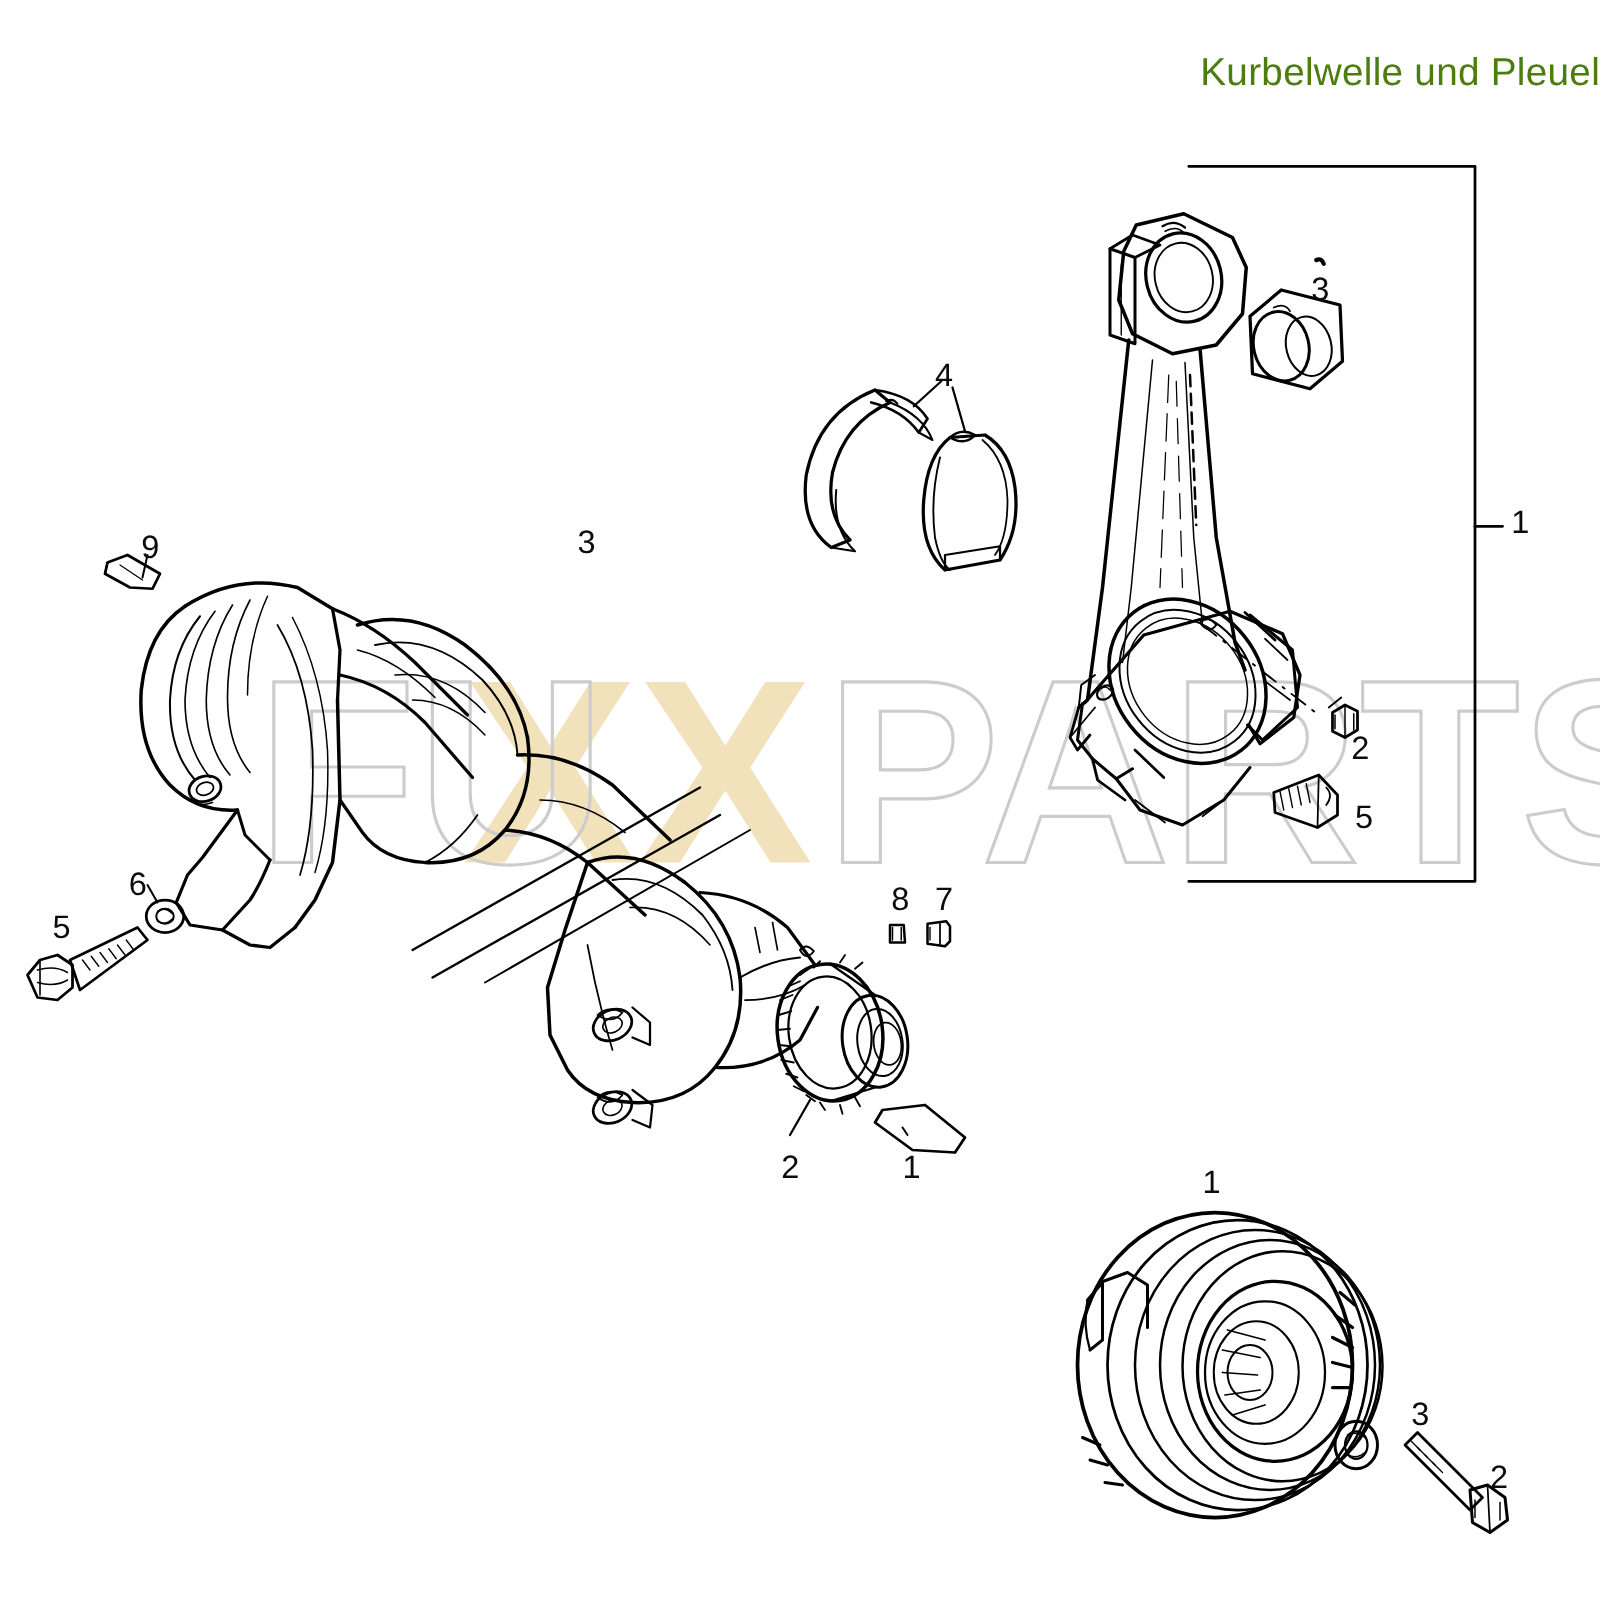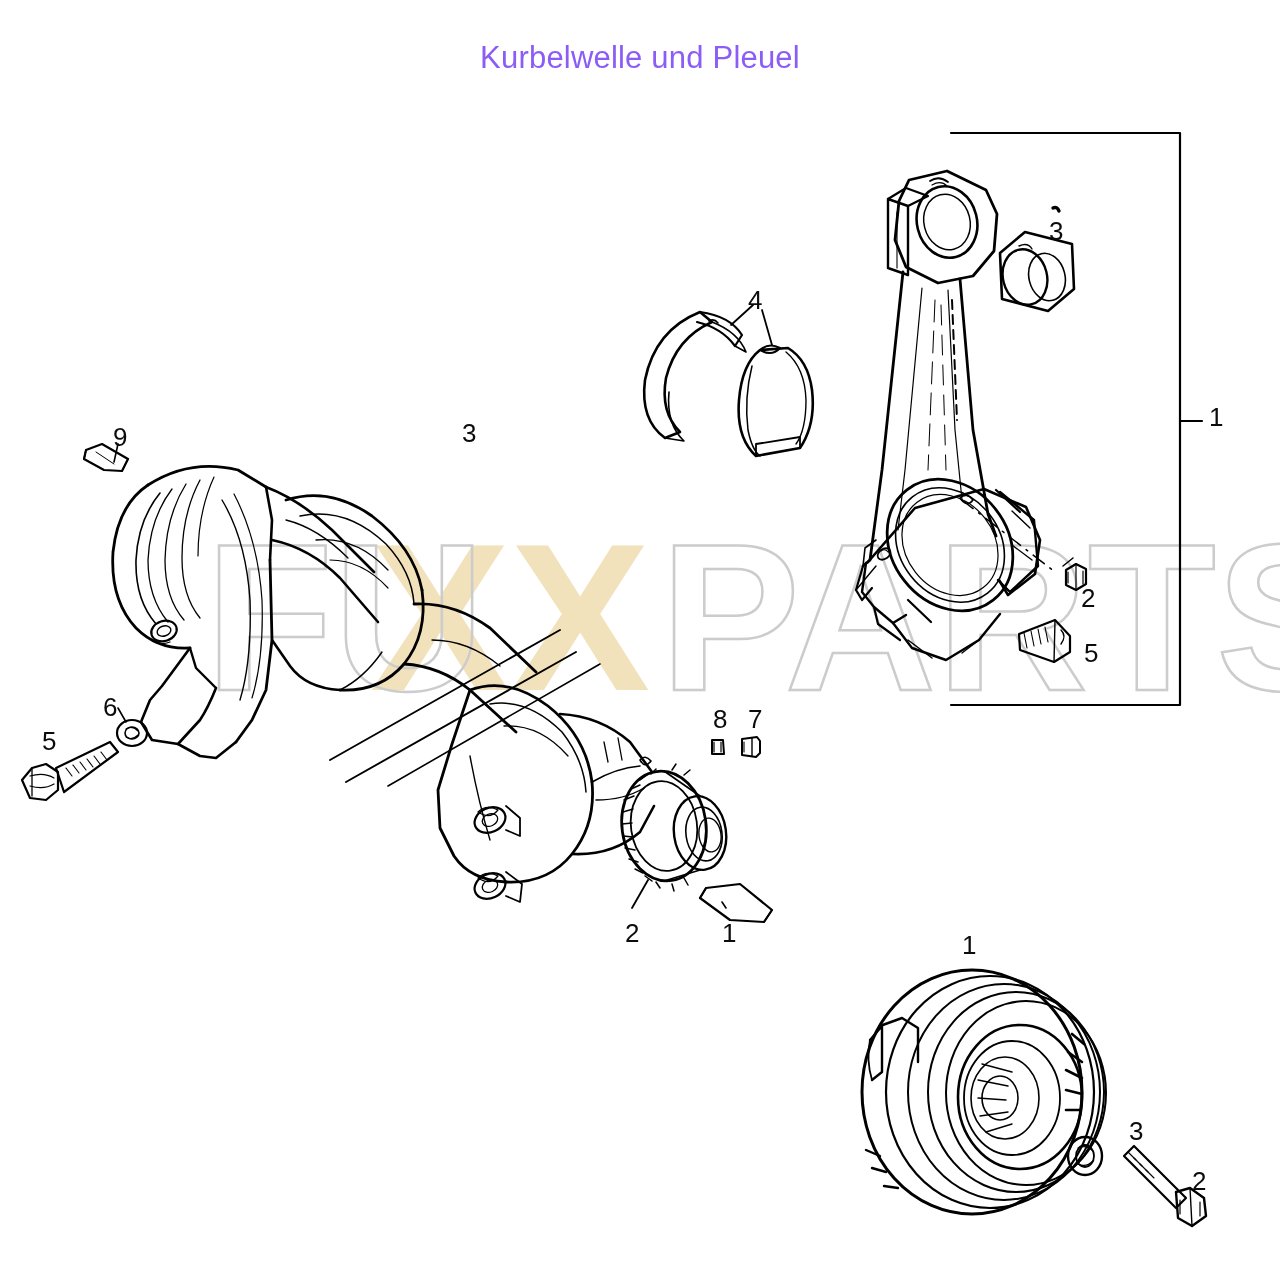--- a/index.html
+++ b/index.html
@@ -18,23 +18,23 @@
     position: relative;
     width: 1280px;
     height: 1280px;
     background: #ffffff;
   }
   #diagram-title {
     position: absolute;
     left: 0;
     top: 40px;
     width: 1280px;
-    text-align: center;
+    text-align: right;
     font-size: 31px;
-    color: #8b5cf6;
+    color: #4d7c0f;
     font-family: "Liberation Sans", sans-serif;
     letter-spacing: 0.2px;
   }
   .svg-layer {
     position: absolute;
     left: 0;
     top: 0;
     width: 1280px;
     height: 1280px;
   }

